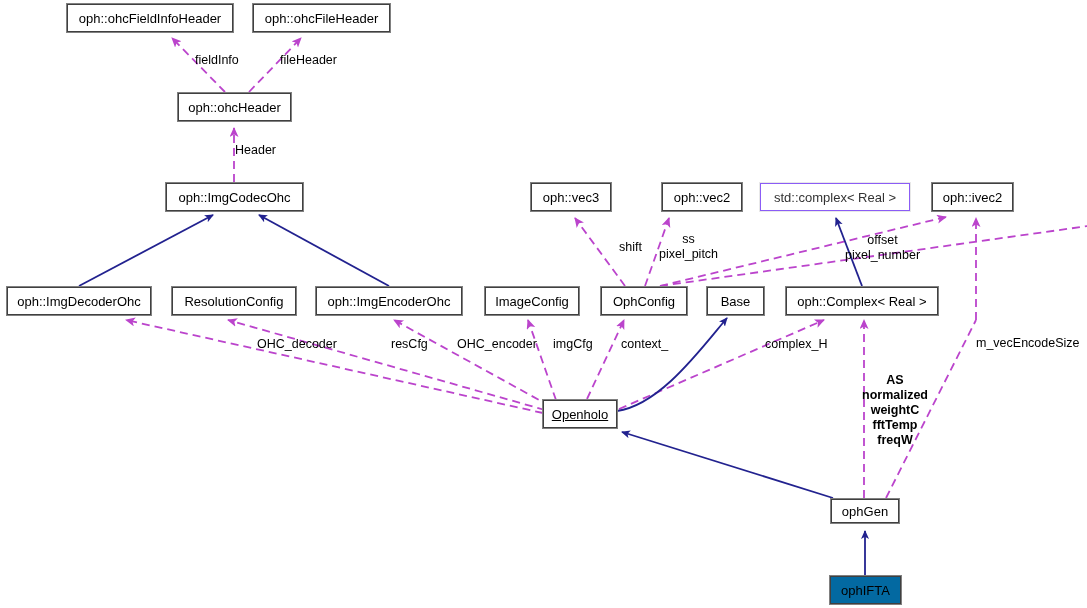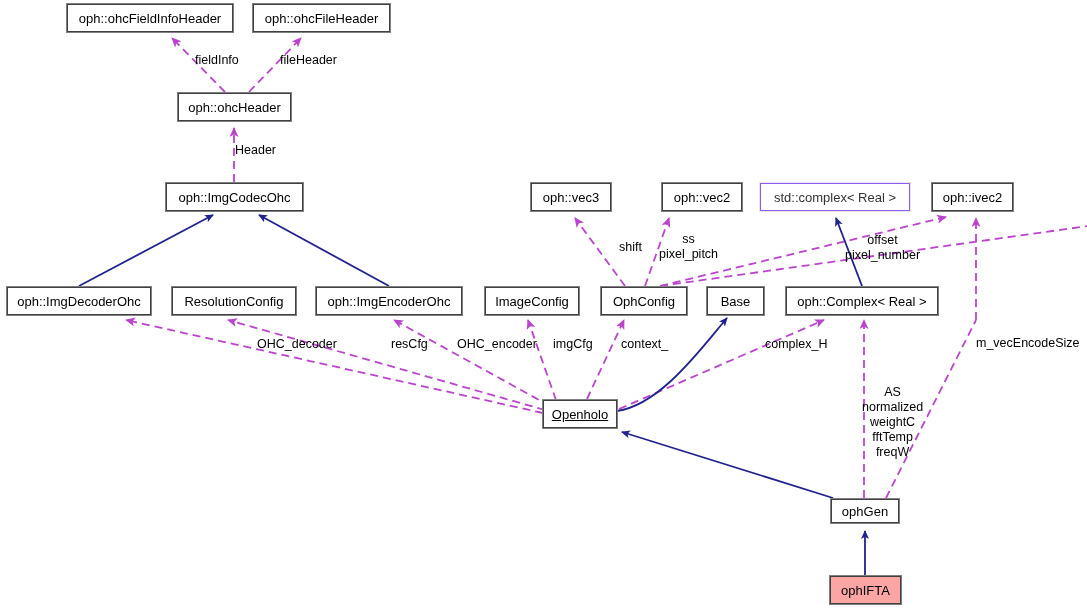--- a/index.html
+++ b/index.html
@@ -33,21 +33,21 @@
     color: #000000;
     font-size: 13px;
     line-height: 1;
     display: flex;
     align-items: center;
     justify-content: center;
     white-space: nowrap;
     z-index: 5;
   }
   .node.shaded {
-    background: #fca5a5;
+    background: #0369a1;
   }
   .node.faded {
     border: 1px solid #8b5cf6;
     outline: 1px solid #e8e8e8;
     color: #333333;
   }
   .edge-label {
     position: absolute;
     font-size: 12.5px;
     line-height: 15px;
@@ -132,19 +132,19 @@
 pixel_pitch</div>
   <div class="edge-label" style="left:845px;top:233px;">offset
 pixel_number</div>
   <div class="edge-label" style="left:257px;top:337px;">OHC_decoder</div>
   <div class="edge-label" style="left:391px;top:337px;">resCfg</div>
   <div class="edge-label" style="left:457px;top:337px;">OHC_encoder</div>
   <div class="edge-label" style="left:553px;top:337px;">imgCfg</div>
   <div class="edge-label" style="left:621px;top:337px;">context_</div>
   <div class="edge-label" style="left:765px;top:337px;">complex_H</div>
   <div class="edge-label" style="left:976px;top:336px;">m_vecEncodeSize</div>
-  <div class="edge-label" style="left:862px;top:385px;">AS
+  <div class="edge-label" style="left:862px;top:373px;font-weight:bold;">AS
 normalized
 weightC
 fftTemp
 freqW</div>
 
 </div>
 
 </body></html>

